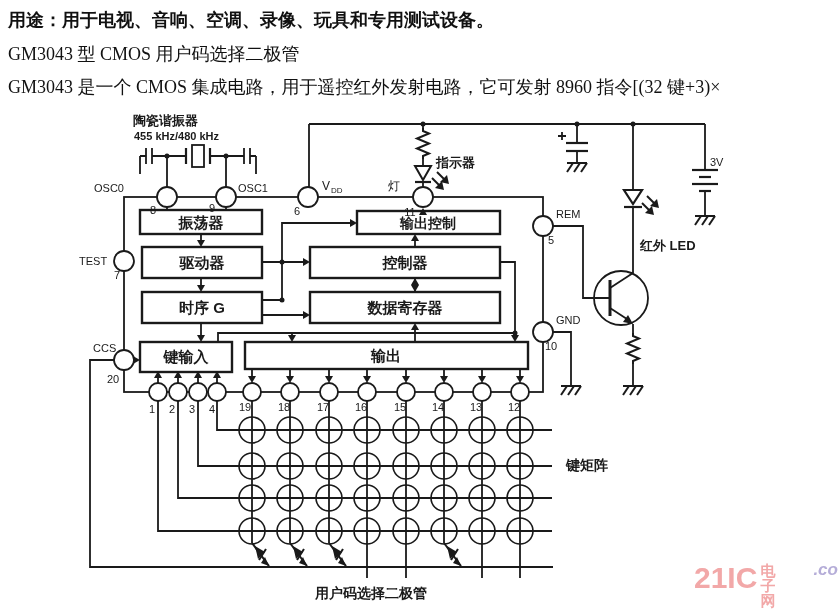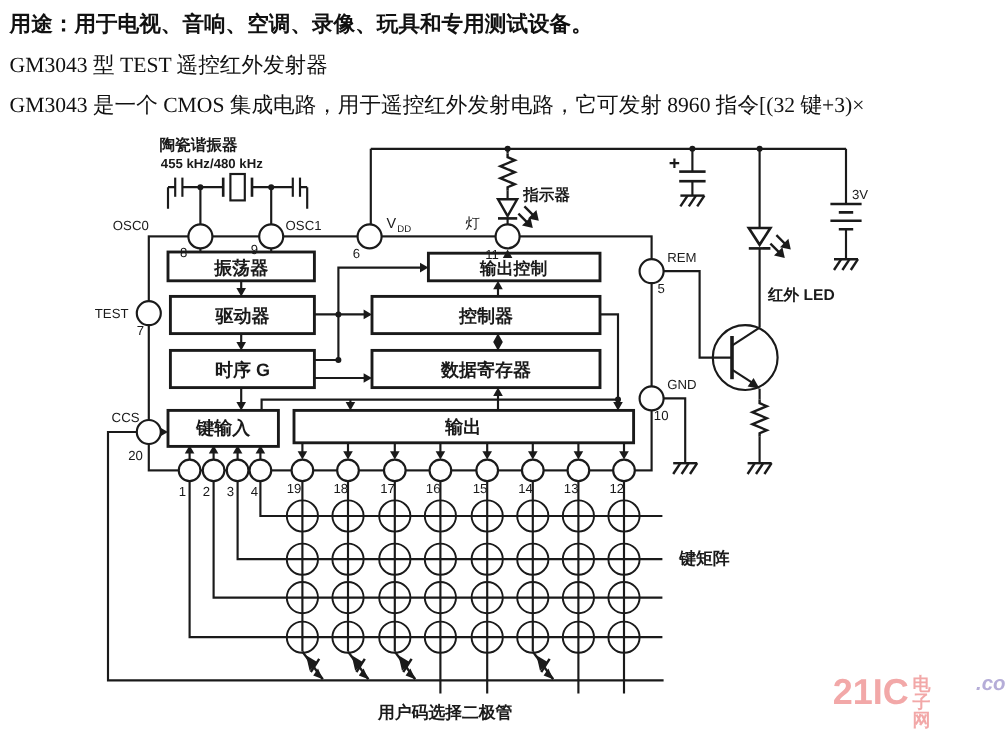--- a/index.html
+++ b/index.html
@@ -28,21 +28,21 @@
     font-family:Liberation Sans, sans-serif;line-height:1;user-select:none;text-align:right;}
   #wm-brand{font-size:30px;font-weight:bold;color:#f2a8a8;letter-spacing:0px;}
   #wm-stack{display:flex;margin-left:3px;}
   #wm-cn{font-size:15px;font-weight:bold;color:#f2a8a8;letter-spacing:2px;}
   #wm-com{font-size:17px;font-weight:bold;font-style:italic;color:#b5add8;margin-top:-2px;margin-left:36px;}
 </style>
 </head>
 <body>
 
 <div class="hline b" style="top:8px">用途：用于电视、音响、空调、录像、玩具和专用测试设备。</div>
-<div class="hline" style="top:42px">GM3043 型 TEST 遥控红外发射器</div>
+<div class="hline" style="top:42px">GM3043 型 CMOS 用户码选择二极管</div>
 <div class="hline" style="top:75px">GM3043 是一个 CMOS 集成电路，用于遥控红外发射电路，它可发射 8960 指令[(32 键+3)×</div>
 
 <svg id="diagram" viewBox="0 0 838 613">
   <defs>
     <g id="ground" stroke="#1a1a1a" stroke-width="2" fill="none">
       <line x1="-10" y1="0" x2="10" y2="0"></line>
       <line x1="-4" y1="0" x2="-10" y2="9"></line>
       <line x1="3" y1="0" x2="-3" y2="9"></line>
       <line x1="10" y1="0" x2="4" y2="9"></line>
     </g>

